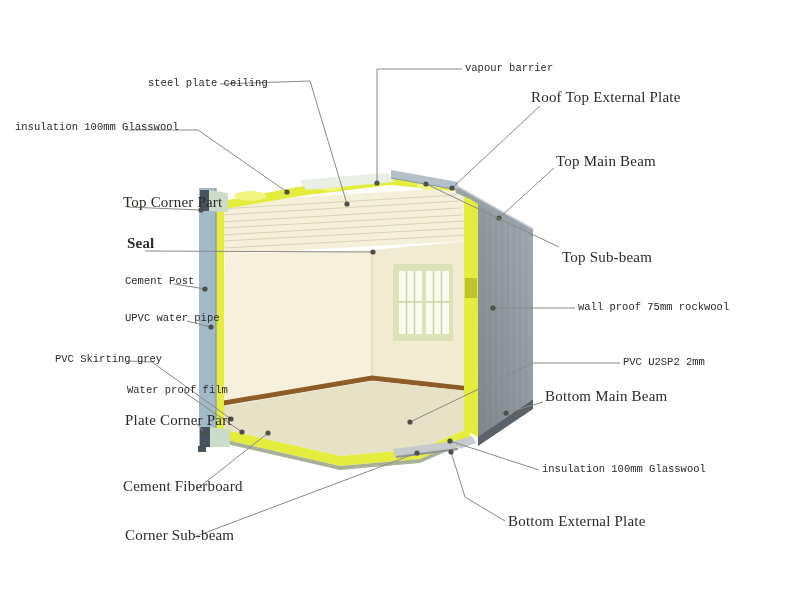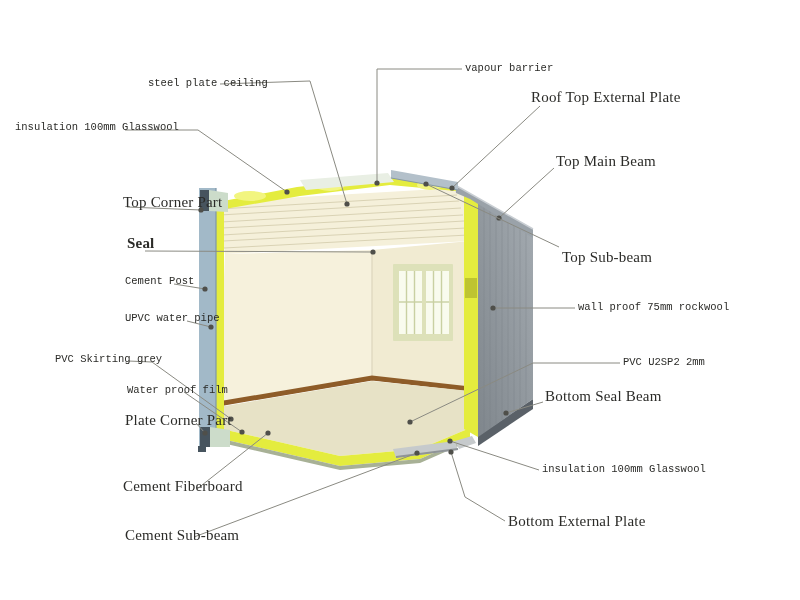--- a/index.html
+++ b/index.html
@@ -157,20 +157,20 @@
       <div class="diagram-label serif" style="left: 556px; top: 155px; color: rgb(43, 43, 40);">Top Main Beam</div>
       <div class="diagram-label serif" style="left: 123px; top: 196px; color: rgb(43, 43, 40);">Top Corner Part</div>
       <div class="diagram-label serif" style="left: 562px; top: 251px; color: rgb(43, 43, 40); text-align: right;">Top Sub-beam</div>
       <div class="diagram-label serif" style="left: 127px; top: 237px; color: rgb(43, 43, 40); font-weight: bold;">Seal</div>
       <div class="diagram-label sans" style="left: 125px; top: 275px; color: rgb(43, 43, 40);">Cement Post</div>
       <div class="diagram-label sans" style="left: 578px; top: 301px; color: rgb(43, 43, 40);">wall proof 75mm rockwool</div>
       <div class="diagram-label sans" style="left: 125px; top: 312px; color: rgb(43, 43, 40);">UPVC water pipe</div>
       <div class="diagram-label sans" style="left: 55px; top: 353px; color: rgb(43, 43, 40);">PVC Skirting grey</div>
       <div class="diagram-label sans" style="left: 623px; top: 356px; color: rgb(43, 43, 40);">PVC U2SP2 2mm</div>
       <div class="diagram-label sans" style="left: 127px; top: 384px; color: rgb(43, 43, 40);">Water proof film</div>
-      <div class="diagram-label serif" style="left: 545px; top: 390px; color: rgb(43, 43, 40);">Bottom Seal Beam</div>
+      <div class="diagram-label serif" style="left: 545px; top: 390px; color: rgb(43, 43, 40);">Bottom Main Beam</div>
       <div class="diagram-label serif" style="left: 125px; top: 414px; color: rgb(43, 43, 40);">Plate Corner Part</div>
       <div class="diagram-label sans" style="left: 542px; top: 463px; color: rgb(43, 43, 40);">insulation 100mm Glasswool</div>
       <div class="diagram-label serif" style="left: 123px; top: 480px; color: rgb(43, 43, 40);">Cement Fiberboard</div>
       <div class="diagram-label serif" style="left: 508px; top: 515px; color: rgb(43, 43, 40);">Bottom External Plate</div>
-      <div class="diagram-label serif" style="left: 125px; top: 529px; color: rgb(43, 43, 40);">Cement Sub-beam</div>
+      <div class="diagram-label serif" style="left: 125px; top: 529px; color: rgb(43, 43, 40);">Corner Sub-beam</div>
     </div>
 </div>
 
 </body></html>

